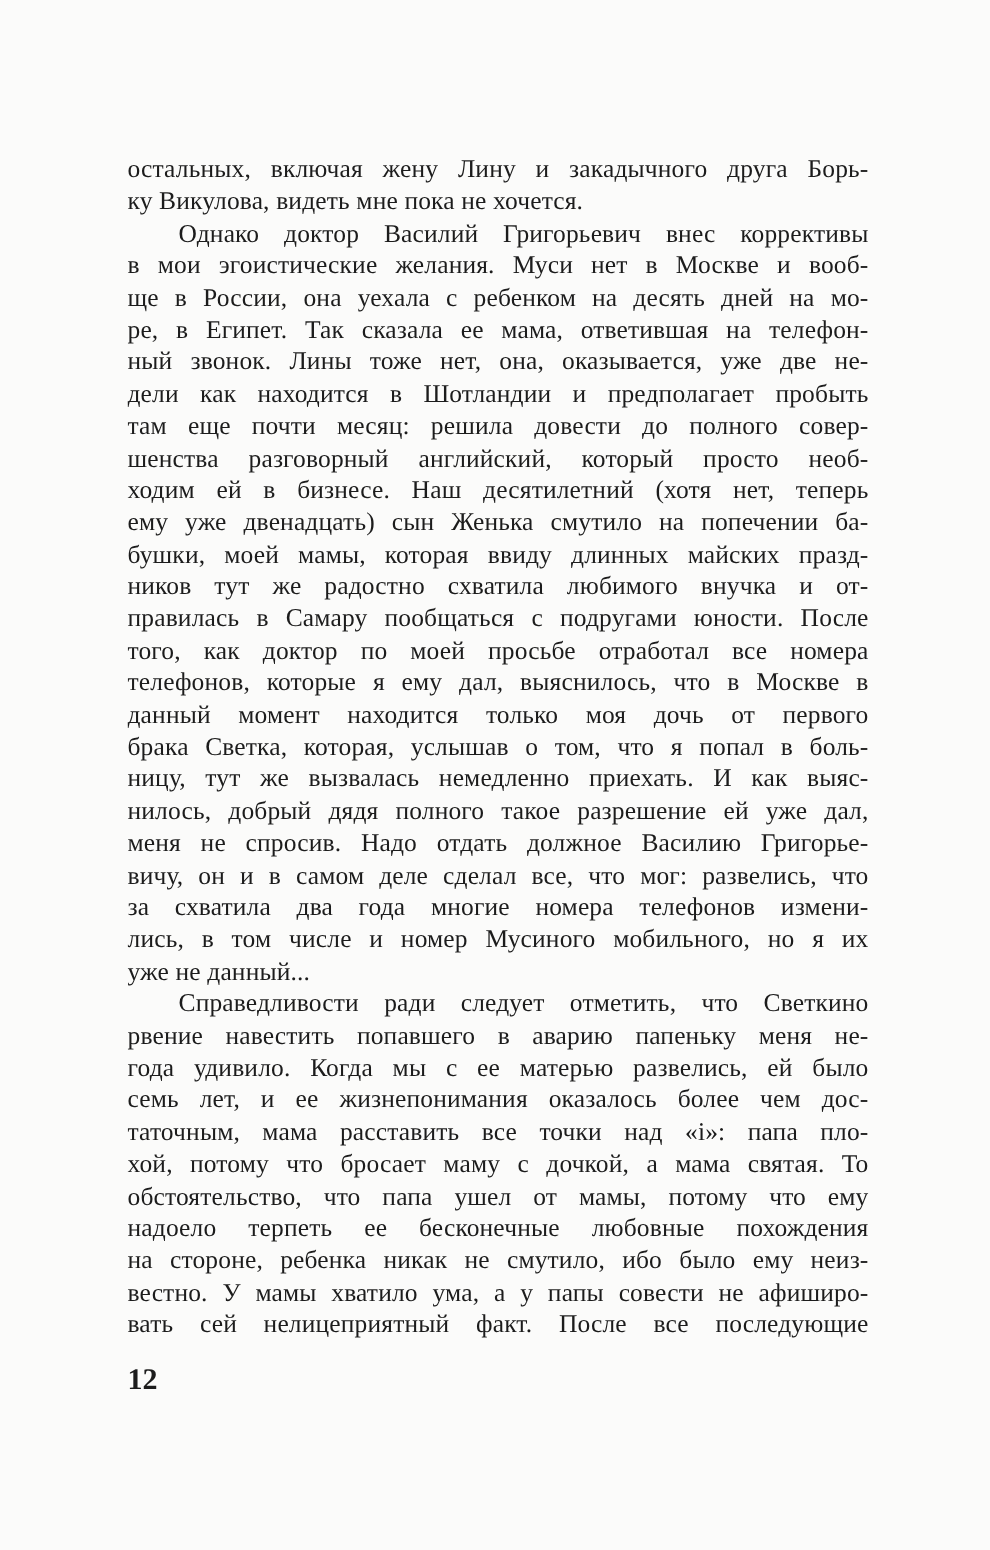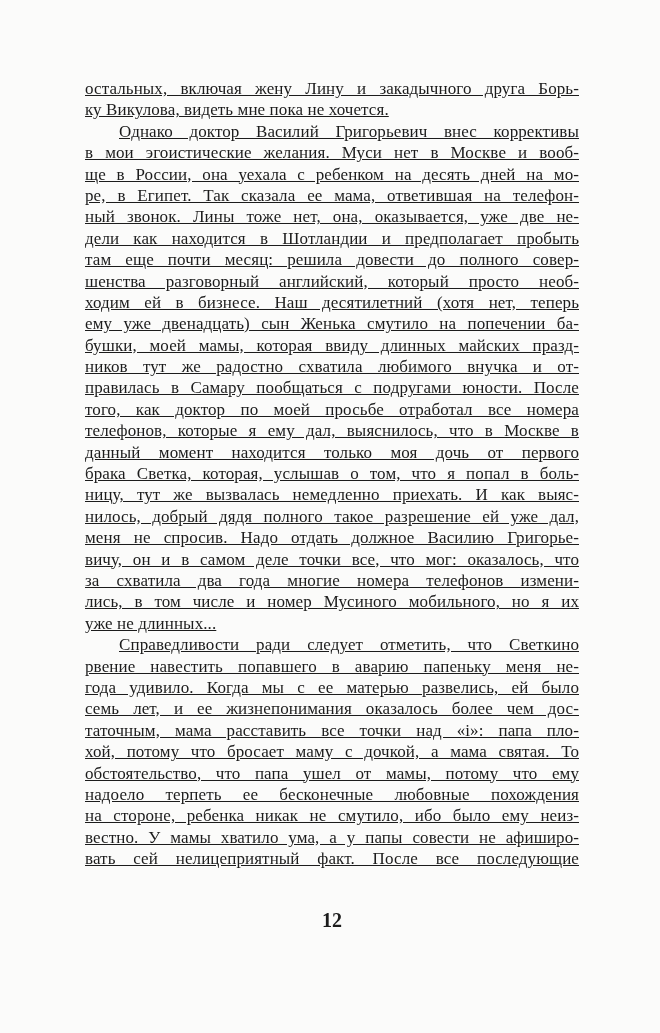--- a/index.html
+++ b/index.html
@@ -11,23 +11,22 @@
     width: 660px;
     height: 1033px;
     background: #fbfbfa;
     color: #1c1c1c;
     font-family: "Liberation Serif", "DejaVu Serif", serif;
     overflow: hidden;
   }
   .text-block {
     position: absolute;
     left: 85px;
-    top: 78px;
+    top: 102px;
     width: 494px;
-    text-decoration: underline;
   }
   .line {
     font-size: 17px;
     line-height: 21.4px;
     height: 21.4px;
     overflow: hidden;
     text-align: justify;
     text-align-last: justify;
     letter-spacing: 0.1px;
   }
@@ -35,21 +34,20 @@
     text-align-last: left;
   }
   .line.indent {
     text-indent: 34px;
   }
   .page-number {
     position: absolute;
     left: 85px;
     top: 909px;
     width: 494px;
-    text-align: center;
     font-size: 20px;
     font-weight: bold;
   }
 </style>
 </head>
 <body>
 
 <div class="book-page" style="background: rgb(251, 251, 250); color: rgb(28, 28, 28);">
   <div class="text-block">
       <div class="line">остальных, включая жену Лину и закадычного друга Борь-</div>
@@ -67,24 +65,24 @@
       <div class="line">бушки, моей мамы, которая ввиду длинных майских празд-</div>
       <div class="line">ников тут же радостно схватила любимого внучка и от-</div>
       <div class="line">правилась в Самару пообщаться с подругами юности. После</div>
       <div class="line">того, как доктор по моей просьбе отработал все номера</div>
       <div class="line">телефонов, которые я ему дал, выяснилось, что в Москве в</div>
       <div class="line">данный момент находится только моя дочь от первого</div>
       <div class="line">брака Светка, которая, услышав о том, что я попал в боль-</div>
       <div class="line">ницу, тут же вызвалась немедленно приехать. И как выяс-</div>
       <div class="line">нилось, добрый дядя полного такое разрешение ей уже дал,</div>
       <div class="line">меня не спросив. Надо отдать должное Василию Григорье-</div>
-      <div class="line">вичу, он и в самом деле точки все, что мог: оказалось, что</div>
+      <div class="line">вичу, он и в самом деле сделал все, что мог: развелись, что</div>
       <div class="line">за схватила два года многие номера телефонов измени-</div>
       <div class="line">лись, в том числе и номер Мусиного мобильного, но я их</div>
-      <div class="line noj">уже не длинных...</div>
+      <div class="line noj">уже не данный...</div>
       <div class="line indent">Справедливости ради следует отметить, что Светкино</div>
       <div class="line">рвение навестить попавшего в аварию папеньку меня не-</div>
       <div class="line">года удивило. Когда мы с ее матерью развелись, ей было</div>
       <div class="line">семь лет, и ее жизнепонимания оказалось более чем дос-</div>
       <div class="line">таточным, мама расставить все точки над «i»: папа пло-</div>
       <div class="line">хой, потому что бросает маму с дочкой, а мама святая. То</div>
       <div class="line">обстоятельство, что папа ушел от мамы, потому что ему</div>
       <div class="line">надоело терпеть ее бесконечные любовные похождения</div>
       <div class="line">на стороне, ребенка никак не смутило, ибо было ему неиз-</div>
       <div class="line">вестно. У мамы хватило ума, а у папы совести не афиширо-</div>

